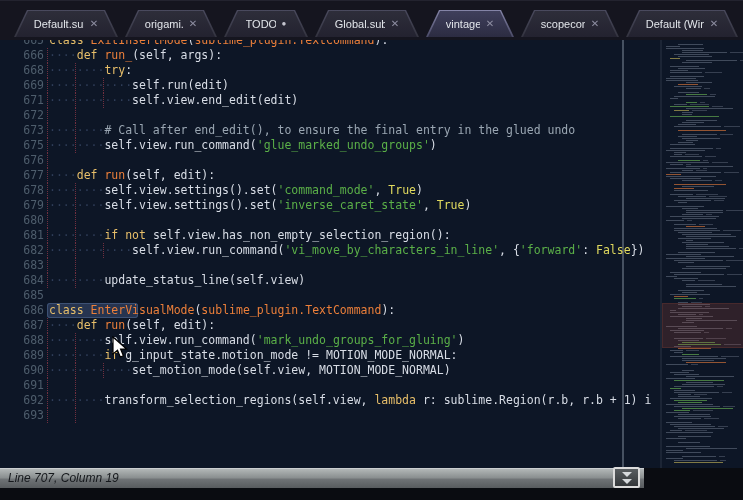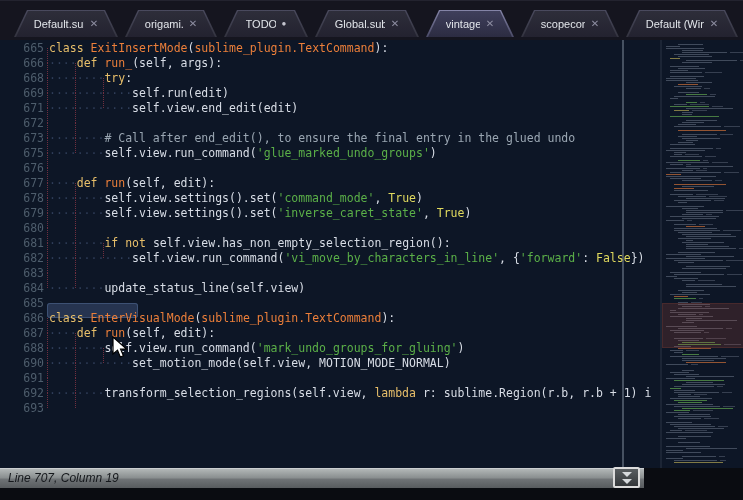--- a/index.html
+++ b/index.html
@@ -26,21 +26,21 @@
   .tab .dot{font-size:8px;line-height:8px;color:#c4c4ce;flex:0 0 auto;}
 
   
   #editor{position:absolute;left:0;top:40px;width:660px;height:428px;
           background:var(--bg,#0d1626);overflow:hidden;}
   #ruler{position:absolute;left:622px;top:0;width:2px;height:428px;background:#5a6575;opacity:.75;}
   #code{position:absolute;left:0;top:0;width:660px;}
   .line{position:relative;height:15px;white-space:pre;
         font-family:"DejaVu Sans Mono",monospace;font-size:11.5px;line-height:15px;}
   .line:first-child{margin-top:-7px;}
-  .gut{display:inline-block;width:44px;text-align:right;color:var(--gut);margin-top:8px;}
+  .gut{display:inline-block;width:44px;text-align:right;color:var(--gut);}
   .codetext{margin-left:5px;position:relative;z-index:2;}
   .guide{position:absolute;top:0;height:15px;width:0;border-left:1px dotted rgba(196,70,84,.55);z-index:1;}
   .ws{color:#2f3d58;}
   .tk-kw{color:var(--kw);} .tk-fn{color:var(--fn);} .tk-str{color:var(--str);}
   .tk-const{color:var(--const);text-align:center;} .tk-com{color:var(--com);} .tk-txt{color:var(--txt);}
   .sel{position:absolute;left:47px;top:0;width:91px;height:15px;background:var(--selbg);
        border-radius:3px;box-shadow:inset 0 0 0 1px #3d5174;z-index:0;}
 
   
   #minimap{position:absolute;left:660px;top:40px;width:83px;height:428px;background:#0d1626;
@@ -147,20 +147,21 @@
         <div class="line"><div class="guide" style="left: 47px;"></div><div class="guide" style="left: 75px;"></div><span class="gut">679</span><span class="codetext"><span class="ws">········</span><span class="tk-txt">self.view.settings().set(</span><span class="tk-str">'inverse_caret_state'</span><span class="tk-txt">, </span><span class="tk-const">True</span><span class="tk-txt">)</span></span></div>
         <div class="line"><div class="guide" style="left: 47px;"></div><div class="guide" style="left: 75px;"></div><span class="gut">680</span><span class="codetext"></span></div>
         <div class="line"><div class="guide" style="left: 47px;"></div><div class="guide" style="left: 75px;"></div><span class="gut">681</span><span class="codetext"><span class="ws">········</span><span class="tk-kw">if</span><span class="tk-txt"> </span><span class="tk-kw">not</span><span class="tk-txt"> self.view.has_non_empty_selection_region():</span></span></div>
         <div class="line"><div class="guide" style="left: 47px;"></div><div class="guide" style="left: 75px;"></div><div class="guide" style="left: 103px;"></div><span class="gut">682</span><span class="codetext"><span class="ws">············</span><span class="tk-txt">self.view.run_command(</span><span class="tk-str">'vi_move_by_characters_in_line'</span><span class="tk-txt">, {</span><span class="tk-str">'forward'</span><span class="tk-txt">: </span><span class="tk-const">False</span><span class="tk-txt">})</span></span></div>
         <div class="line"><div class="guide" style="left: 47px;"></div><div class="guide" style="left: 75px;"></div><span class="gut">683</span><span class="codetext"></span></div>
         <div class="line"><div class="guide" style="left: 47px;"></div><div class="guide" style="left: 75px;"></div><span class="gut">684</span><span class="codetext"><span class="ws">········</span><span class="tk-txt">update_status_line(self.view)</span></span></div>
         <div class="line"><span class="gut">685</span><span class="codetext"></span></div>
         <div class="line"><div class="sel"></div><span class="gut">686</span><span class="codetext"><span class="tk-kw">class</span><span class="tk-txt"> </span><span class="tk-fn">EnterVisualMode</span><span class="tk-txt">(</span><span class="tk-fn">sublime_plugin.TextCommand</span><span class="tk-txt">):</span></span></div>
         <div class="line"><div class="guide" style="left: 47px;"></div><span class="gut">687</span><span class="codetext"><span class="ws">····</span><span class="tk-kw">def</span><span class="tk-txt"> </span><span class="tk-fn">run</span><span class="tk-txt">(self, edit):</span></span></div>
         <div class="line"><div class="guide" style="left: 47px;"></div><div class="guide" style="left: 75px;"></div><span class="gut">688</span><span class="codetext"><span class="ws">········</span><span class="tk-txt">self.view.run_command(</span><span class="tk-str">'mark_undo_groups_for_gluing'</span><span class="tk-txt">)</span></span></div>
+        <div class="line"><div class="guide" style="left: 47px;"></div><div class="guide" style="left: 75px;"></div><span class="gut">689</span><span class="codetext"><span class="ws">········</span><span class="tk-kw">if</span><span class="tk-txt"> g_input_state.motion_mode != MOTION_MODE_NORMAL:</span></span></div>
         <div class="line"><div class="guide" style="left: 47px;"></div><div class="guide" style="left: 75px;"></div><div class="guide" style="left: 103px;"></div><span class="gut">690</span><span class="codetext"><span class="ws">············</span><span class="tk-txt">set_motion_mode(self.view, MOTION_MODE_NORMAL)</span></span></div>
         <div class="line"><div class="guide" style="left: 47px;"></div><div class="guide" style="left: 75px;"></div><span class="gut">691</span><span class="codetext"></span></div>
         <div class="line"><div class="guide" style="left: 47px;"></div><div class="guide" style="left: 75px;"></div><span class="gut">692</span><span class="codetext"><span class="ws">········</span><span class="tk-txt">transform_selection_regions(self.view, </span><span class="tk-kw">lambda</span><span class="tk-txt"> r: sublime.Region(r.b, r.b + 1) i</span></span></div>
         <div class="line"><div class="guide" style="left: 47px;"></div><div class="guide" style="left: 75px;"></div><span class="gut">693</span><span class="codetext"></span></div>
       </div>
   </div>
 
   <div id="minimap">
 
   <div class="row" style="left: 16px; top: 4px; width: 24.7011px; background: rgba(175, 188, 205, 0.32);"></div>

